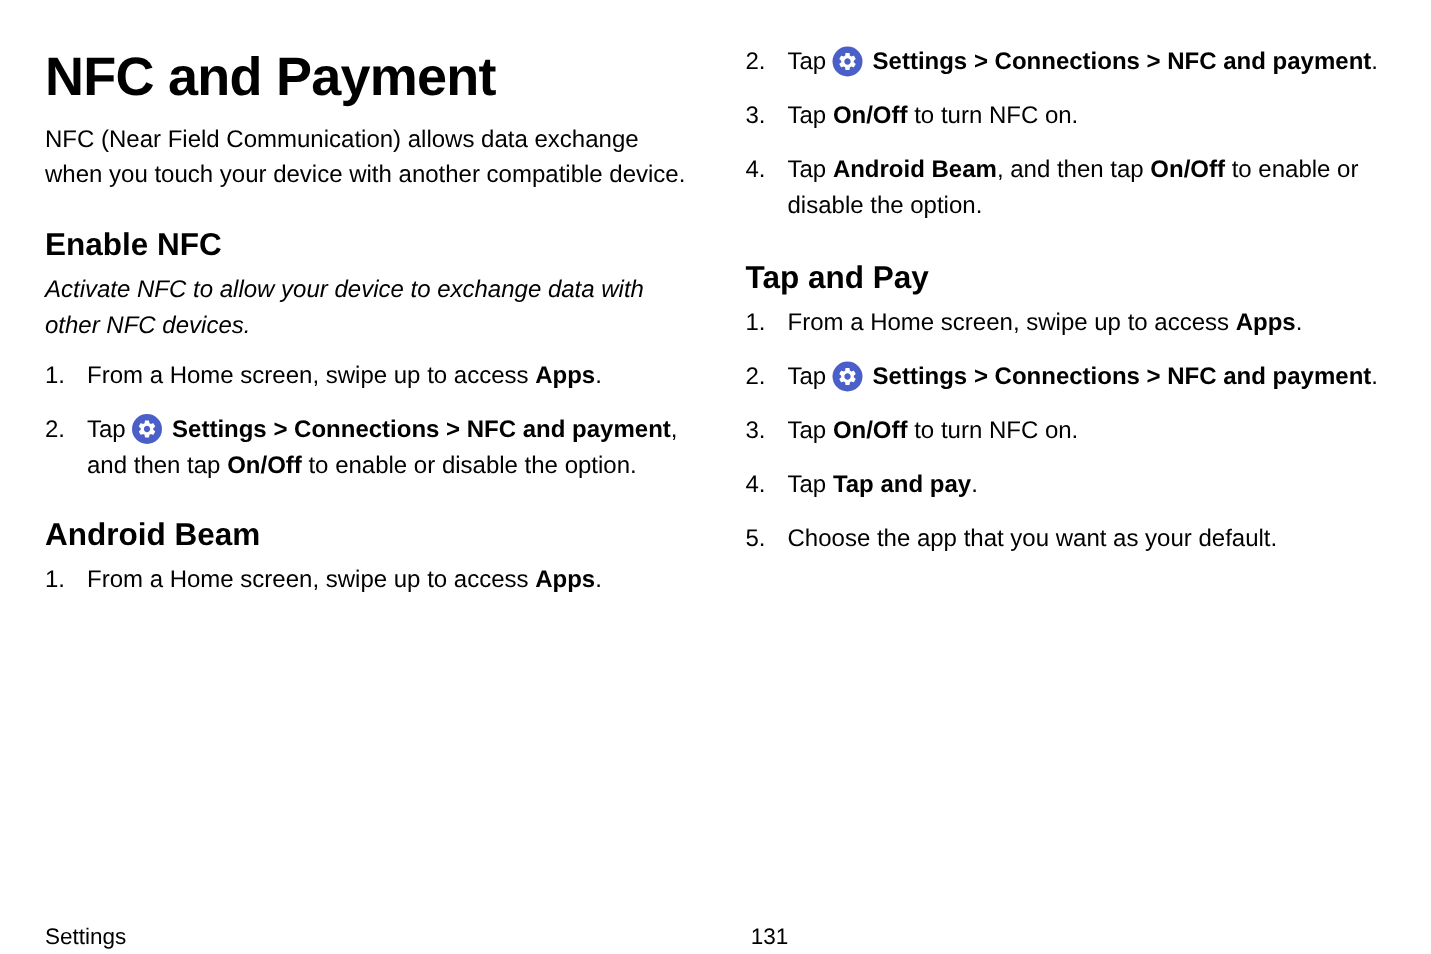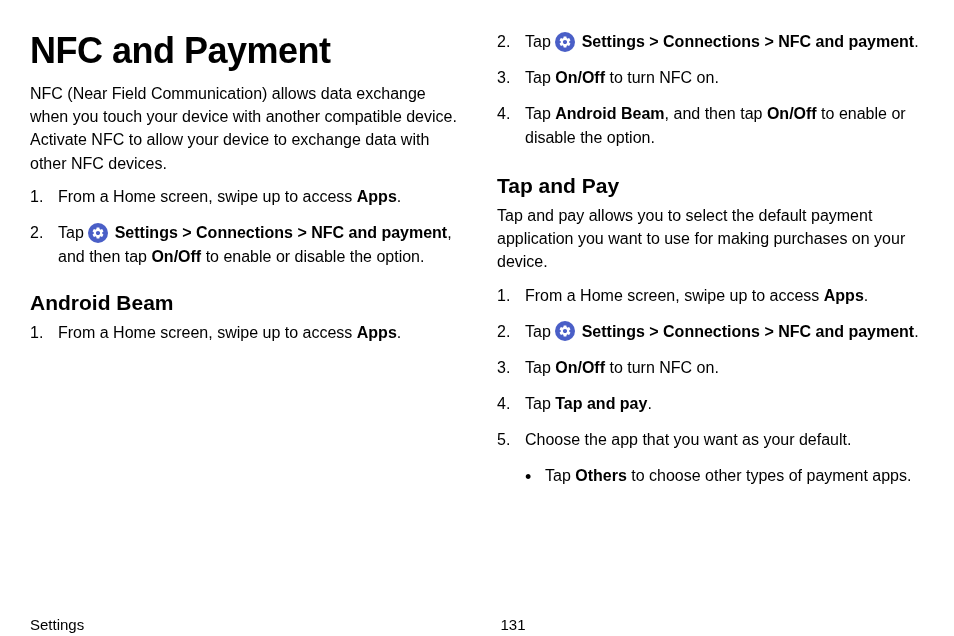--- a/index.html
+++ b/index.html
@@ -32,25 +32,27 @@
       letter-spacing: -0.5px;
     }
     h2 {
       font-size: 21px;
       font-weight: bold;
       margin-bottom: 6px;
     }
     .intro {
       font-size: 16px;
       line-height: 1.45;
+      margin-bottom: 24px;
     }
     .section-desc {
       font-size: 16px;
       line-height: 1.45;
       margin-bottom: 10px;
+      font-style: italic;
     }
     .section {
       margin-bottom: 22px;
     }
     ol {
       list-style: none;
       padding-left: 0;
     }
     ol li {
       font-size: 16px;
@@ -124,20 +126,21 @@
   </style>
 </head>
 <body>
 
 <div class="content">
   <div class="column">
     <h1>NFC and Payment</h1>
     <p class="intro">NFC (Near Field Communication) allows data exchange when you touch your device with another compatible device.</p>
 
     <div class="section">
+      <h2>Enable NFC</h2>
       <p class="section-desc">Activate NFC to allow your device to exchange data with other NFC devices.</p>
       <ol>
         <li>
           <span class="num">1.</span>
           <span>From a Home screen, swipe up to access </span><span class="bold">Apps</span><span>.</span>
         </li>
         <li>
           <span class="num">2.</span>
           <span>Tap </span><span class="settings-icon">
               <svg viewBox="0 0 24 24">
@@ -174,21 +177,20 @@
         <span>Tap </span><span class="bold">On/Off</span><span> to turn NFC on.</span>
       </li>
       <li>
         <span class="num">4.</span>
         <span>Tap </span><span class="bold">Android Beam</span><span>, and then tap </span><span class="bold">On/Off</span><span> to enable or disable the option.</span>
       </li>
     </ol>
 
     <div class="section" style="margin-top:24px">
       <h2>Tap and Pay</h2>
-      <p class="section-desc">Tap and pay allows you to select the default payment application you want to use for making purchases on your device.</p>
       <ol>
         <li>
           <span class="num">1.</span>
           <span>From a Home screen, swipe up to access </span><span class="bold">Apps</span><span>.</span>
         </li>
         <li>
           <span class="num">2.</span>
           <span>Tap </span><span class="settings-icon">
               <svg viewBox="0 0 24 24">
                 <path d="M19.14,12.94c0.04-0.3,0.06-0.61,0.06-0.94c0-0.32-0.02-0.64-0.07-0.94l2.03-1.58c0.18-0.14,0.23-0.41,0.12-0.61 l-1.92-3.32c-0.12-0.22-0.37-0.29-0.59-0.22l-2.39,0.96c-0.5-0.38-1.03-0.7-1.62-0.94L14.4,2.81c-0.04-0.24-0.24-0.41-0.48-0.41 h-3.84c-0.24,0-0.43,0.17-0.47,0.41L9.25,5.35C8.66,5.59,8.12,5.92,7.63,6.29L5.24,5.33c-0.22-0.08-0.47,0-0.59,0.22L2.74,8.87 C2.62,9.08,2.66,9.34,2.86,9.48l2.03,1.58C4.84,11.36,4.8,11.69,4.8,12s0.02,0.64,0.07,0.94l-2.03,1.58 c-0.18,0.14-0.23,0.41-0.12,0.61l1.92,3.32c0.12,0.22,0.37,0.29,0.59,0.22l2.39-0.96c0.5,0.38,1.03,0.7,1.62,0.94l0.36,2.54 c0.05,0.24,0.24,0.41,0.48,0.41h3.84c0.24,0,0.44-0.17,0.47-0.41l0.36-2.54c0.59-0.24,1.13-0.56,1.62-0.94l2.39,0.96 c0.22,0.08,0.47,0,0.59-0.22l1.92-3.32c0.12-0.22,0.07-0.47-0.12-0.61L19.14,12.94z M12,15.6c-1.98,0-3.6-1.62-3.6-3.6 s1.62-3.6,3.6-3.6s3.6,1.62,3.6,3.6S13.98,15.6,12,15.6z"></path>
@@ -201,25 +203,20 @@
         </li>
         <li>
           <span class="num">4.</span>
           <span>Tap </span><span class="bold">Tap and pay</span><span>.</span>
         </li>
         <li>
           <span class="num">5.</span>
           <span>Choose the app that you want as your default.</span>
         </li>
       </ol>
-      <ul>
-        <li>
-          <span>Tap </span><span class="bold">Others</span><span> to choose other types of payment apps.</span>
-        </li>
-      </ul>
     </div>
   </div>
 </div>
 
 <div class="footer">
   <span class="footer-left">Settings</span>
   <span class="footer-center">131</span>
 </div>
 
 </body></html>

